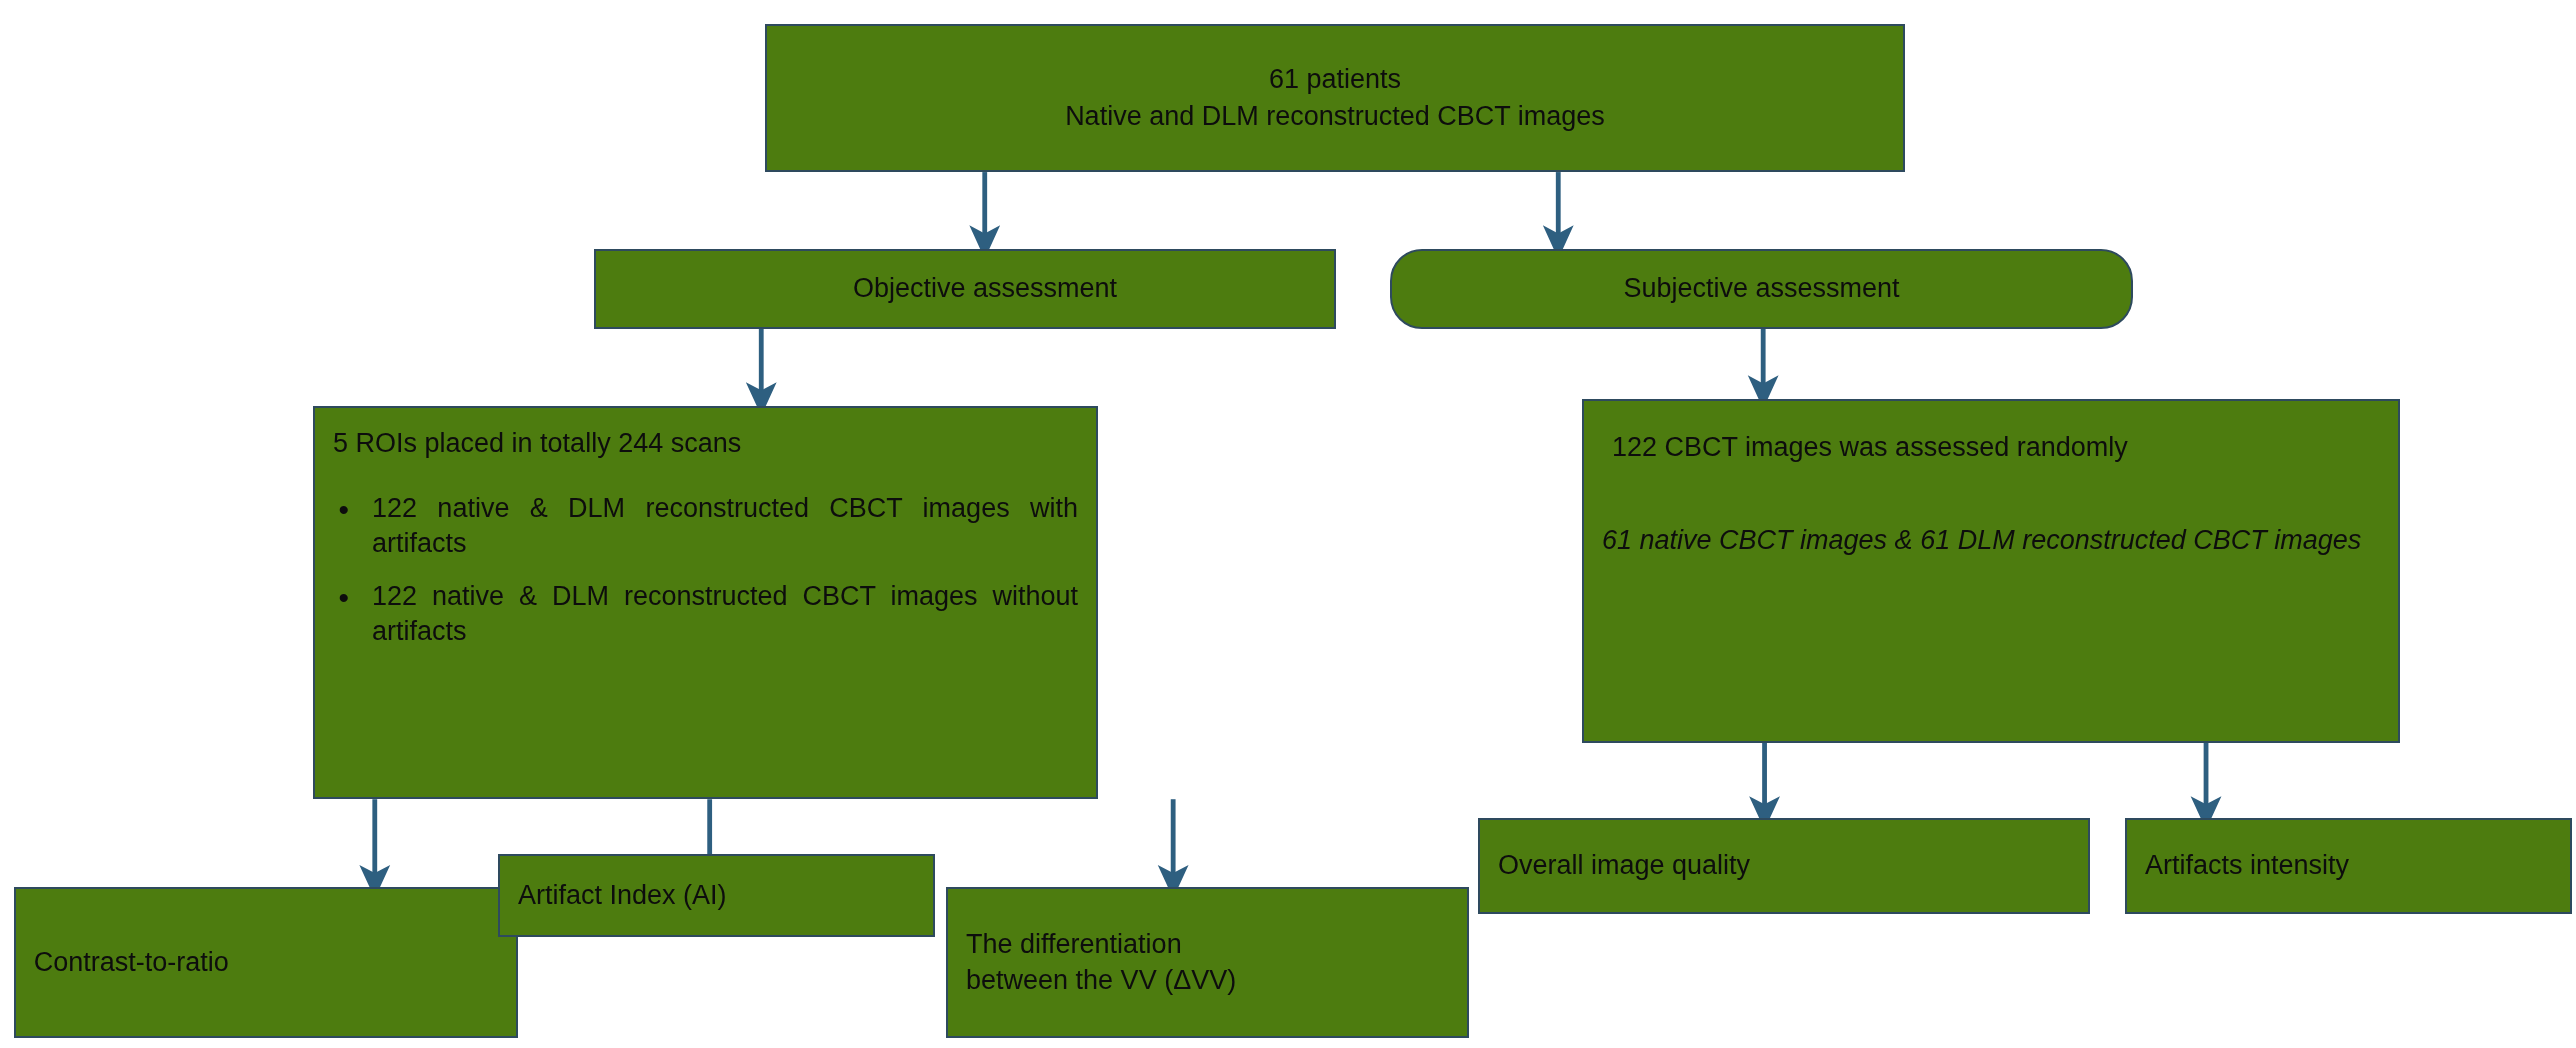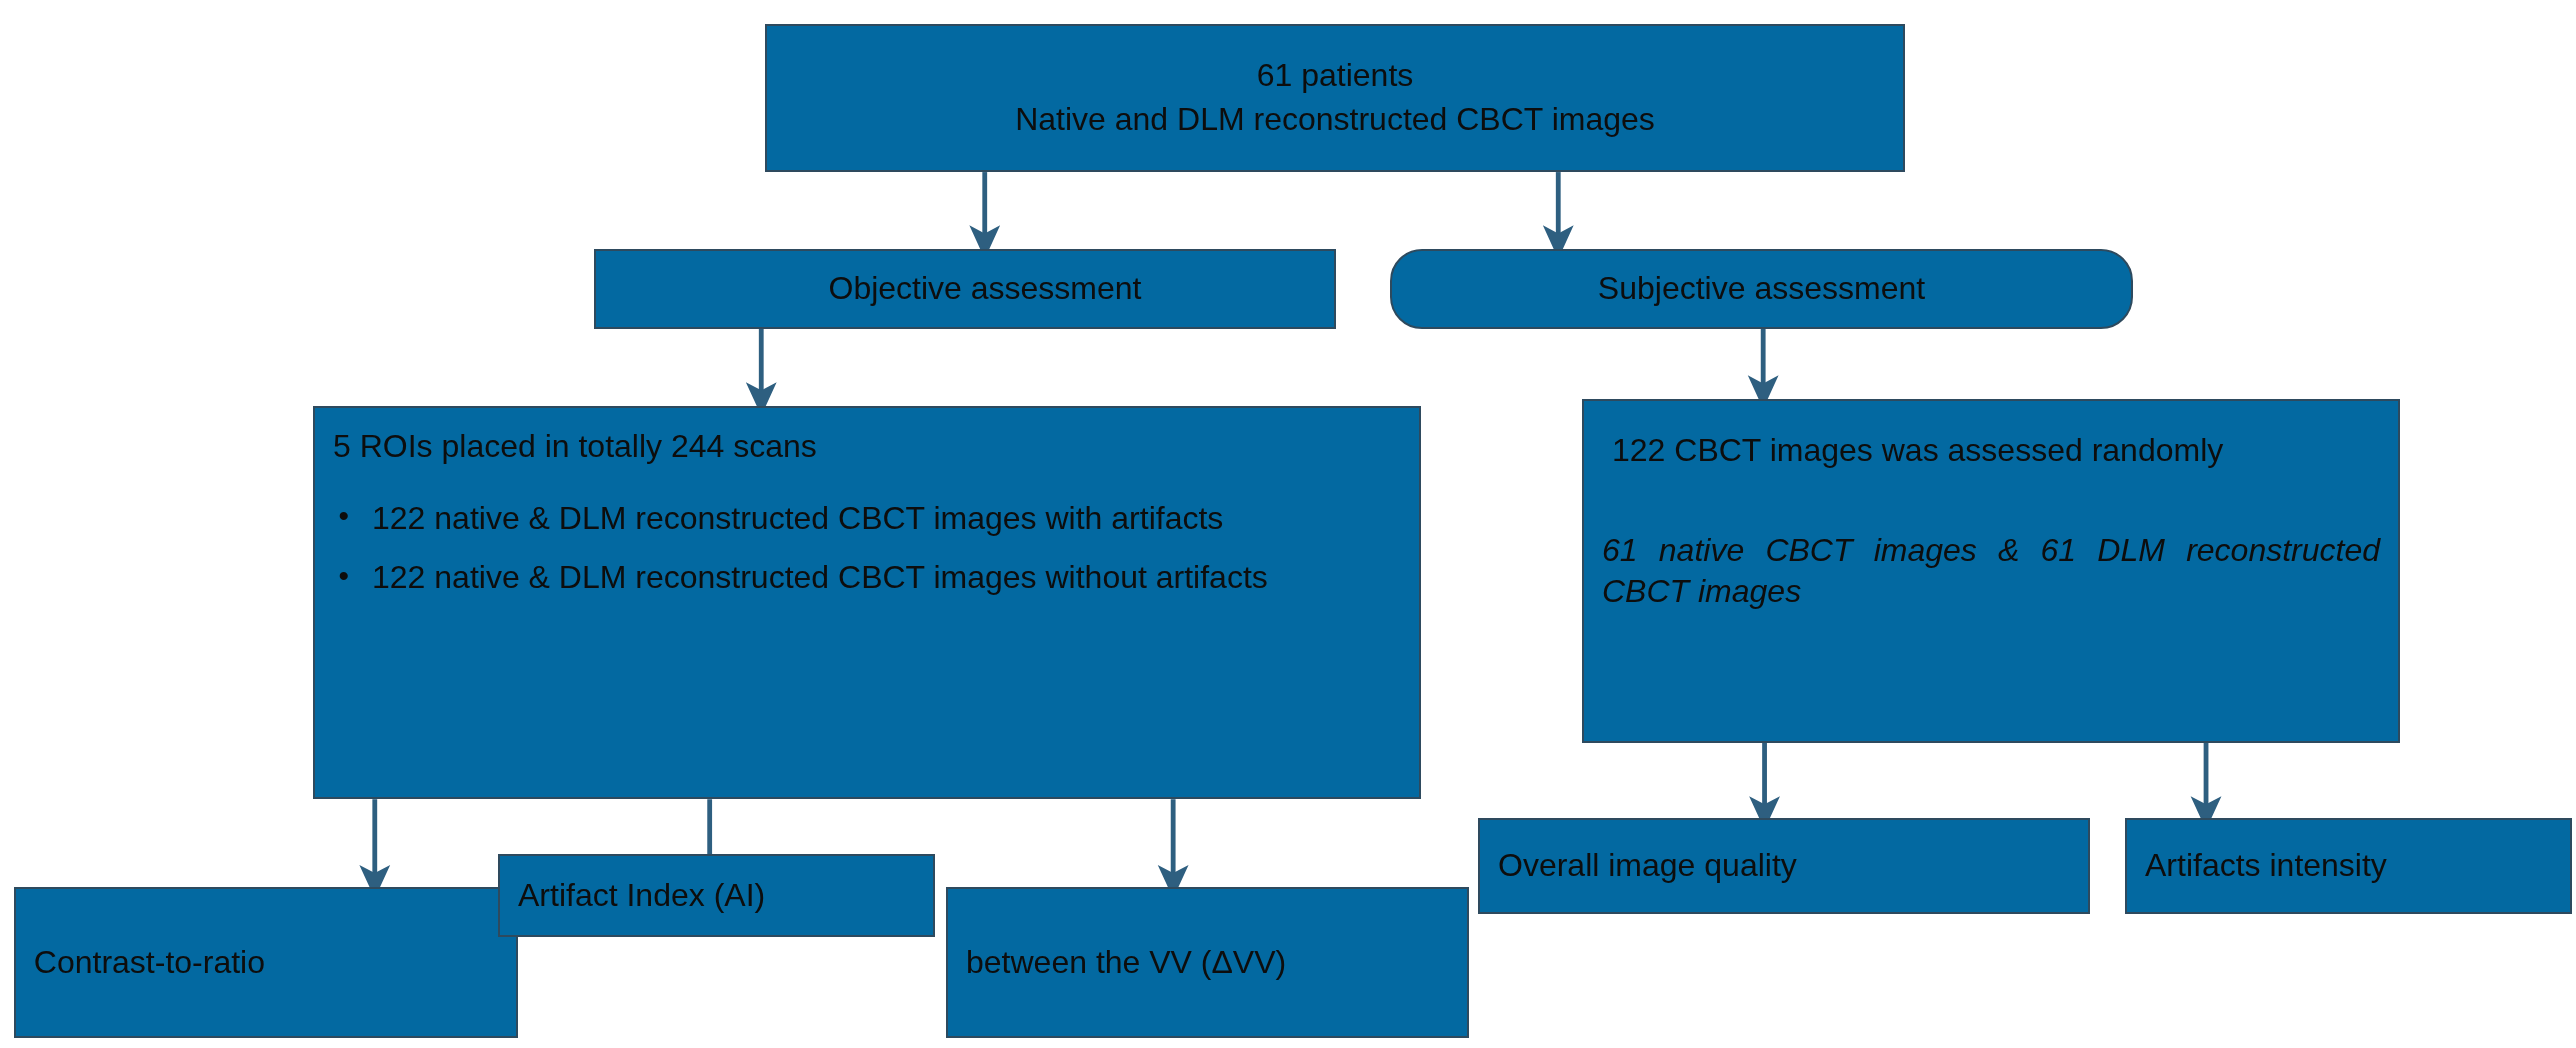--- a/index.html
+++ b/index.html
@@ -11,24 +11,24 @@
     position: relative;
     width: 2576px;
     height: 1049px;
     background: #ffffff;
     font-family: "Liberation Sans", sans-serif;
     overflow: hidden;
   }
   .node {
     position: absolute;
     box-sizing: border-box;
-    background: #0369a1;
+    background: #4d7c0f;
     border: 2.8px solid #2e4a5e;
     color: #0d0d0d;
-    font-size: 32px;
+    font-size: 27px;
     line-height: 1.30;
     display: flex;
     flex-direction: column;
     justify-content: center;
   }
   .node.center   { align-items: center; text-align: center; }
   .node.justify  { align-items: stretch; text-align: left; }
   .node .pad     { padding: 0 18px; width: 100%; box-sizing: border-box; }
   .node .line    { display: block; }
   .justified-par {
@@ -106,21 +106,21 @@
       <span class="line">Objective assessment</span>
     </div>
   </div>
 
   <div class="node center" style="left:1390px; top:249px; width:743px; height:80px;border-radius:32px;">
     <div class="pad">
       <span class="line">Subjective assessment</span>
     </div>
   </div>
 
-  <div class="node justify" style="left:313px; top:406px; width:1108px; height:393px; justify-content:flex-start;">
+  <div class="node justify" style="left:313px; top:406px; width:785px; height:393px; justify-content:flex-start;">
     <div class="pad" style="padding-top:18px;">
       <span class="line">5 ROIs placed in totally 244 scans</span>
       <div class="spacer-gap"></div>
       <ul class="bullets">
         <li>122 native &amp; DLM reconstructed CBCT images with artifacts</li>
         <li>122 native &amp; DLM reconstructed CBCT images without artifacts</li>
       </ul>
     </div>
   </div>
 
@@ -139,20 +139,21 @@
   </div>
 
   <div class="node justify" style="left:485px; top:854px; width:437px; height:83px;margin-left:13px;">
     <div class="pad">
       <span class="line">Artifact Index (AI)</span>
     </div>
   </div>
 
   <div class="node justify" style="left:946px; top:887px; width:523px; height:151px;">
     <div class="pad">
+      <span class="line">The differentiation</span>
       <span class="line">between the VV (ΔVV)</span>
     </div>
   </div>
 
   <div class="node justify" style="left:1478px; top:818px; width:612px; height:96px;">
     <div class="pad">
       <span class="line">Overall image quality</span>
     </div>
   </div>
 

